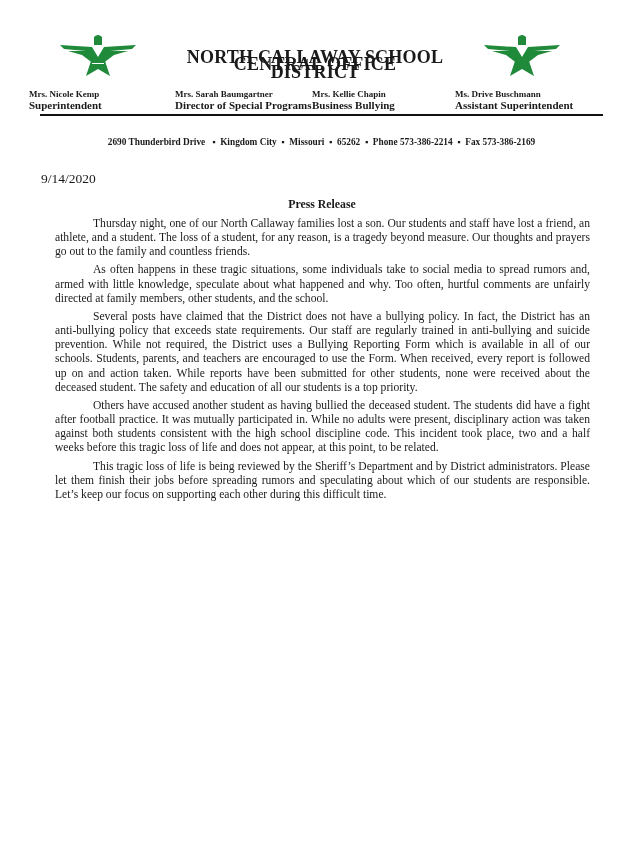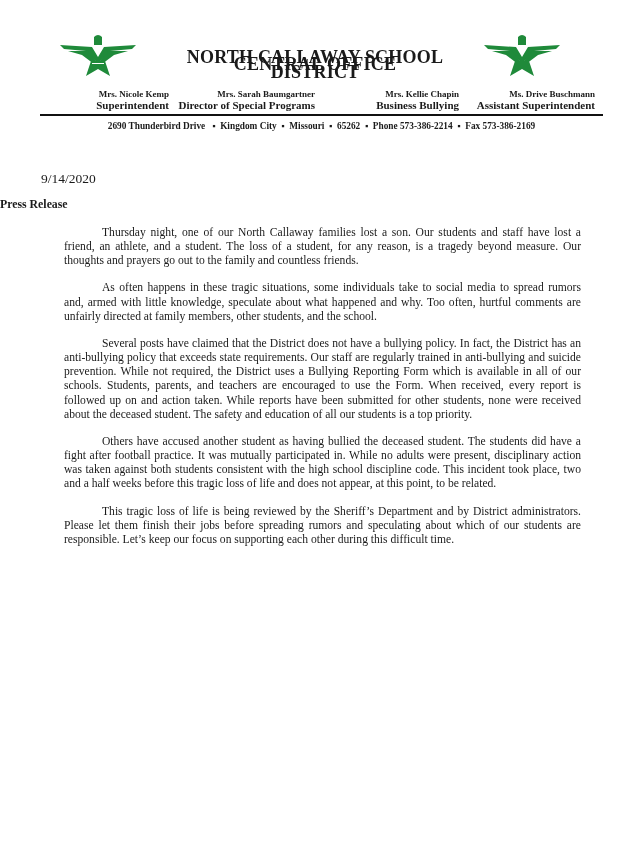--- a/index.html
+++ b/index.html
@@ -11,44 +11,44 @@
     .logo svg { width: 80px; height: 44px; display: block; }
     #logo-left { left: 58px; top: 33px; }
     #logo-right { left: 482px; top: 33px; }
     .org {
       position: absolute; left: 150px; width: 330px; text-align: center;
       font-weight: bold; font-size: 18px; line-height: 15px; letter-spacing: 0.2px;
     }
     #org-name { top: 50px; }
     #org-office { top: 51px; margin-top: 6px; }
     .staff {
-      position: absolute; top: 89px; text-align: right; font-weight: bold;
+      position: absolute; top: 89px; text-align: left; font-weight: bold;
       width: 140px;
     }
     .staff .nm { font-size: 9px; line-height: 11px; display: block; }
     .staff .ti { font-size: 11px; line-height: 10px; display: block; }
     #staff-0 { left: 29px; }
     #staff-1 { left: 175px; }
-    #staff-2 { left: 319px; }
+    #staff-2 { left: 312px; }
     #staff-3 { left: 455px; }
     .rule { position: absolute; left: 40px; width: 563px; top: 114px; height: 2px; background: #111; }
     #address {
-      position: absolute; top: 120px; left: 40px; width: 563px; text-align: center;
+      position: absolute; top: 136px; left: 40px; width: 563px; text-align: center;
       font-weight: bold; font-size: 9.3px; line-height: 12px; white-space: pre;
     }
     #date { position: absolute; left: 41px; top: 171px; font-size: 13.5px; line-height: 16px; }
     #title {
-      position: absolute; left: 0; width: 644px; top: 197px; text-align: left;
+      position: absolute; left: 0; width: 644px; top: 197px; text-align: center;
       font-weight: bold; font-size: 11.8px; line-height: 14px;
     }
     #body {
       position: absolute; left: 51px; top: 213px; width: 543px;
       font-size: 11.6px; line-height: 14.15px; text-align: justify;
     }
-    #body p { margin: 13px; text-indent: 38px; }
+    #body p { margin: 4px; text-indent: 38px; }
   </style>
 </head>
 <body>
 
 <div class="logo" id="logo-left">
   <svg viewBox="0 0 80 44">
     <g fill="#1f8a3a">
       <path d="M2 12 L34 14 L40 24 L46 14 L78 12 L74 16 L52 18 L42 28 L40 28 L38 28 L28 18 L6 16 Z"></path>
       <path d="M10 18 L30 18 L40 30 L50 18 L70 18 L56 22 L40 34 L24 22 Z"></path>
       <path d="M33 28 L47 28 L52 43 L40 36 L28 43 Z"></path>

